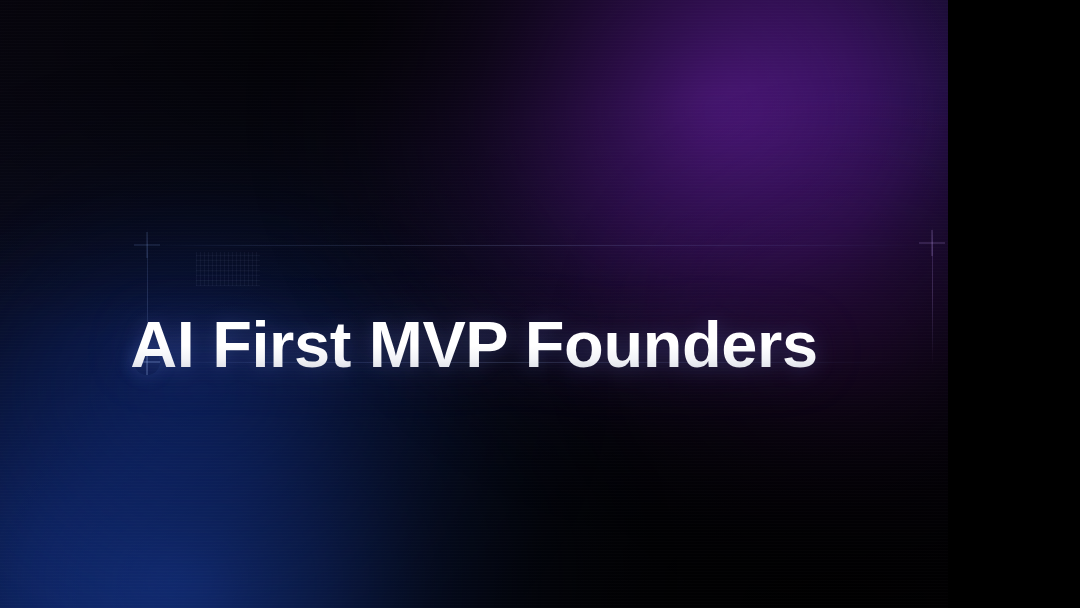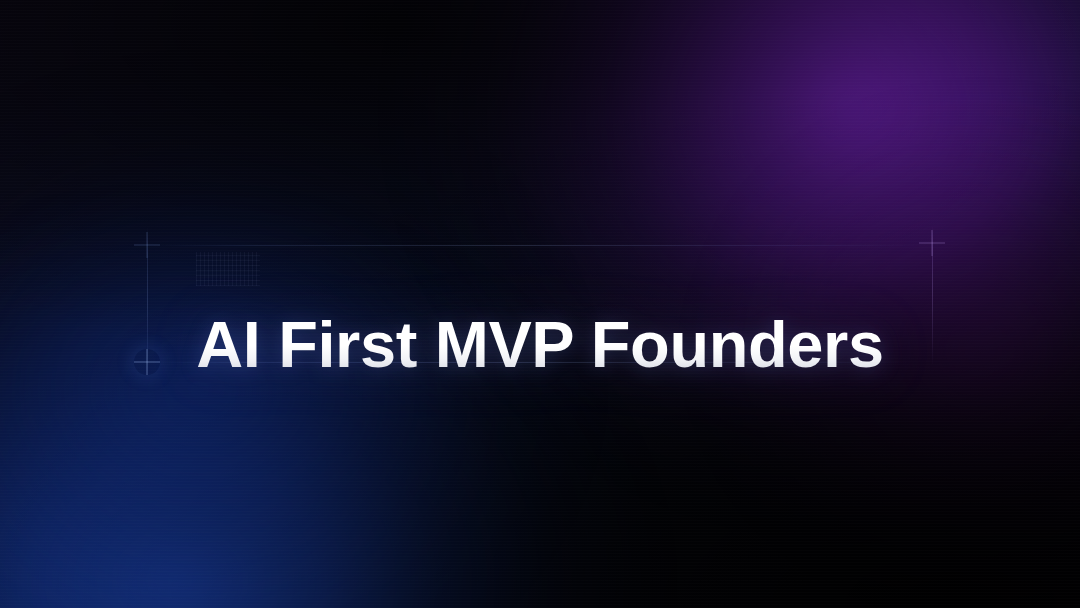--- a/index.html
+++ b/index.html
@@ -11,21 +11,21 @@
   body {
     width: 1080px;
     height: 608px;
     overflow: hidden;
     font-family: "Liberation Sans", sans-serif;
   }
 
   
   .stage {
     position: relative;
-    width: 1080px;
+    width: 948px;
     height: 608px;
     overflow: hidden;
     background: #05060c;
   }
 
   
   .bg-base {
     position: absolute;
     inset: 0;
     background: linear-gradient(160deg,

